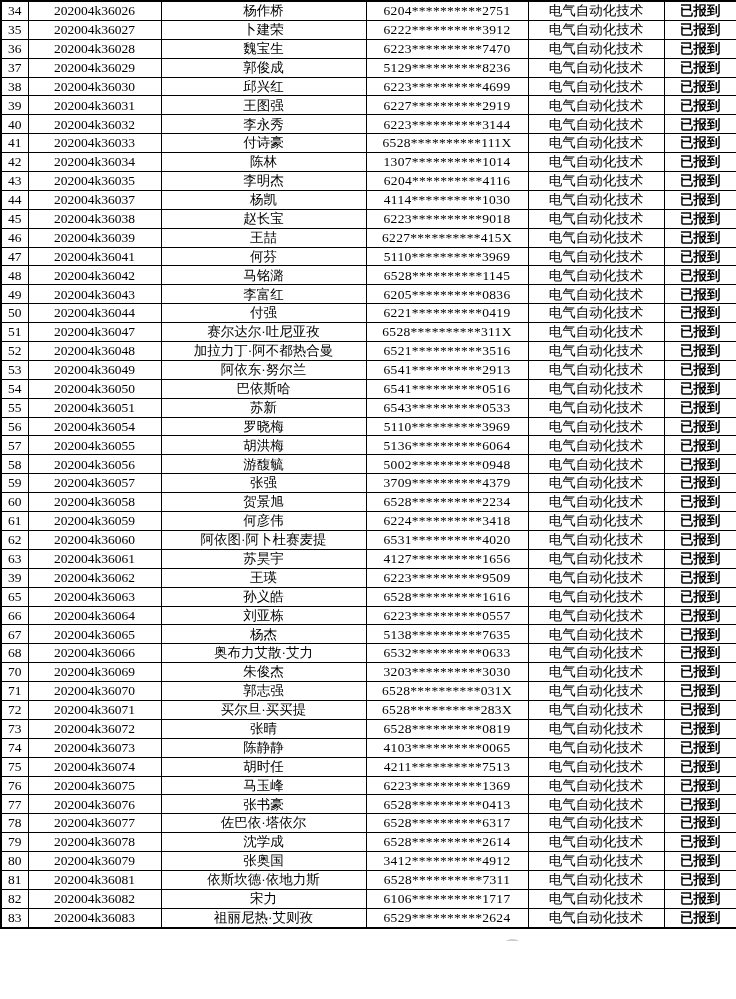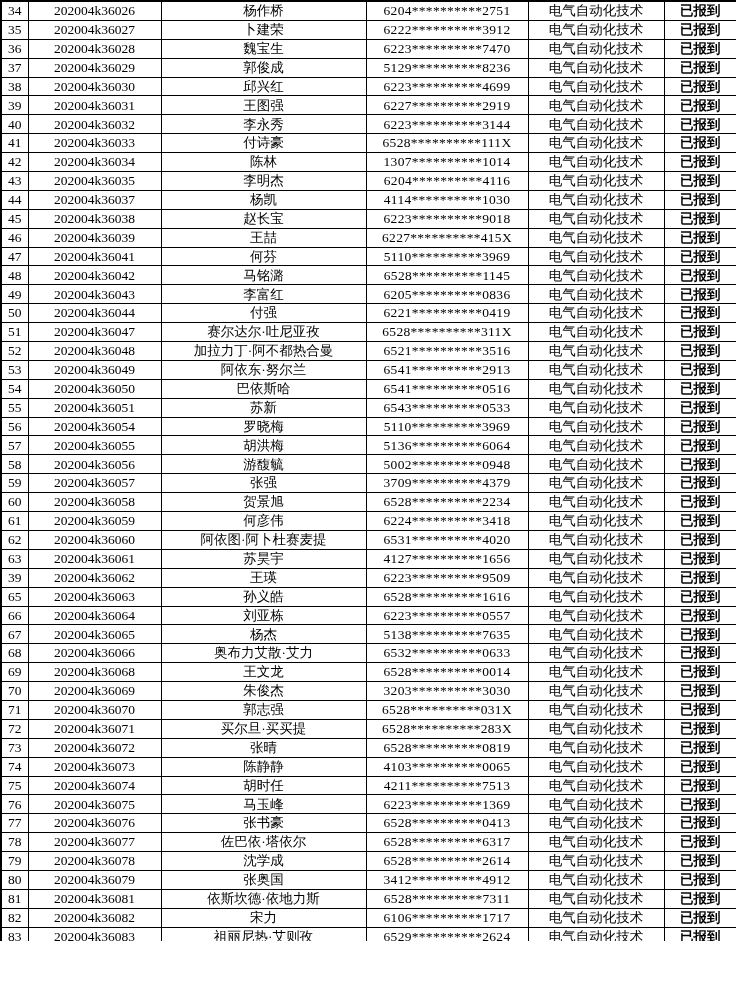--- a/index.html
+++ b/index.html
@@ -388,28 +388,20 @@
 
   <tr>
     <td class="c-no">68</td>
     <td class="c-id">202004k36066</td>
     <td class="c-name">奥布力艾散·艾力</td>
     <td class="c-card">6532**********0633</td>
     <td class="c-major">电气自动化技术</td>
     <td class="c-status">已报到</td>
   </tr>
 
-  <tr>
-    <td class="c-no">69</td>
-    <td class="c-id">202004k36068</td>
-    <td class="c-name">王文龙</td>
-    <td class="c-card">6528**********0014</td>
-    <td class="c-major">电气自动化技术</td>
-    <td class="c-status">已报到</td>
-  </tr>
 
   <tr>
     <td class="c-no">70</td>
     <td class="c-id">202004k36069</td>
     <td class="c-name">朱俊杰</td>
     <td class="c-card">3203**********3030</td>
     <td class="c-major">电气自动化技术</td>
     <td class="c-status">已报到</td>
   </tr>
 

